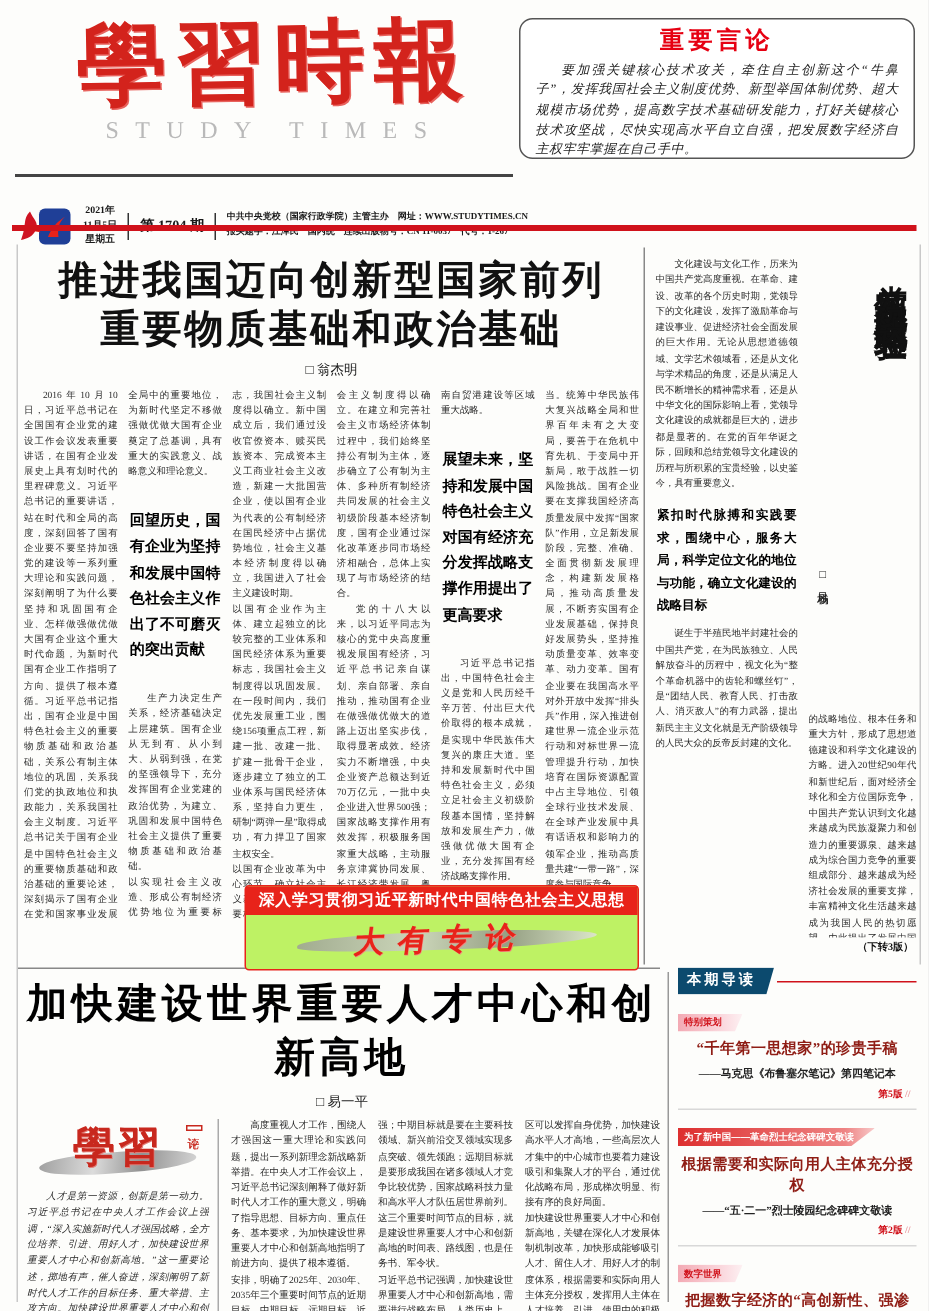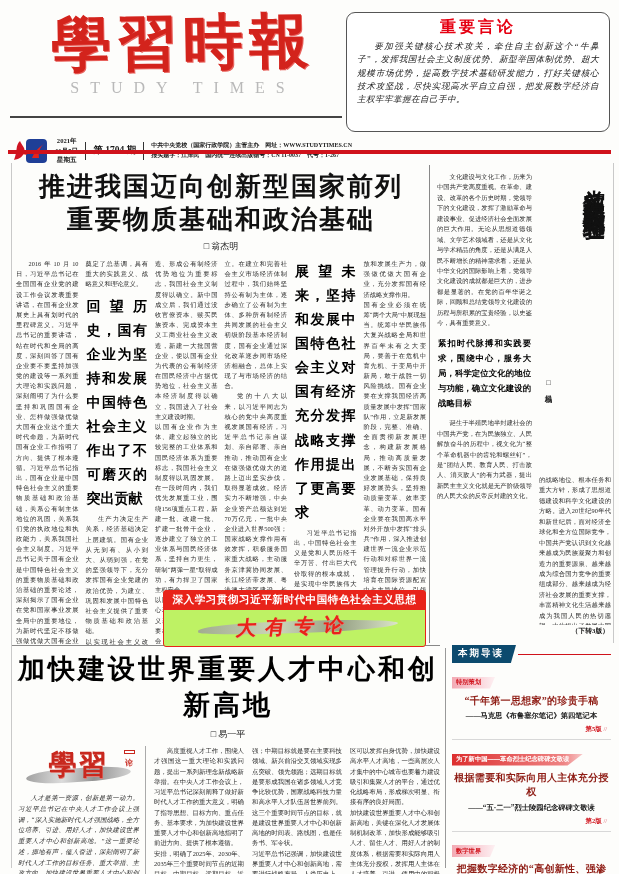--- a/index.html
+++ b/index.html
@@ -12,21 +12,21 @@
   
   .masthead { position:absolute; left:28px; top:2px; width:310px; text-align:center; }
   .masthead-title {
     font-size:60px; font-weight:bold; color:#d3231c; letter-spacing:6px;
     font-family:"DejaVu Serif", serif; line-height:1.35; transform:rotate(-1deg);
     text-shadow:1px 1px 0 #e8635e;
   }
   .masthead-en { color:#b9b9b9; font-size:16px; letter-spacing:11px; font-family:"Liberation Serif", serif; margin-top:-4px; }
   .masthead-rule { position:absolute; left:10px; top:116px; width:332px; border-top:2px solid #444; }
   .quote-box {
-    position:absolute; left:346px; top:12px; width:264px; height:120px;
+    position:absolute; left:346px; top:12px; width:264px; height:94px;
     border:1.3px solid #555; border-radius:9px; padding:4px 10px 16px 10px; background:#fff;
   }
   .quote-title { color:#e60012; font-size:16px; font-weight:bold; text-align:center; letter-spacing:3px; font-family:"Liberation Sans", sans-serif; }
   .quote-body { font-size:8.6px; line-height:1.55; text-align:justify; font-style:italic; color:#222; text-indent:2em; letter-spacing:0.4px; margin-top:2px; }
   
   .info-bar { position:absolute; left:12px; top:137px; width:340px; height:27px; display:flex; align-items:center; gap:7px; }
   .logo-wrap { width:36px; height:26px; flex:0 0 auto; }
   .cell { text-align:center; }
   .date-cell { font-size:6.6px; font-weight:bold; line-height:1.5; }
   .issue-cell { font-size:9.5px; font-weight:bold; white-space:nowrap; }
@@ -42,21 +42,21 @@
   
   .lead-article { position:absolute; left:16px; top:170px; width:410px; }
   .lead-title { text-align:center; font-family:"Liberation Sans", sans-serif; font-weight:bold; font-size:26px; letter-spacing:2px; line-height:1.25; color:#111; }
   .byline { text-align:center; font-size:9px; margin-top:5px; color:#222; }
   .lead-cols {
     margin-top:6px; height:388px; overflow:hidden;
     column-count:6; column-gap:7px;
     font-size:6.3px; line-height:1.62; text-align:justify; color:#2a2a2a;
   }
   .lead-cols p { text-indent:2em; white-space:pre-line; }
-  .sub-head { font-family:"Liberation Sans", sans-serif; font-weight:bold; font-size:14px; line-height:1.72; margin:4px 1px; color:#000; text-align:justify; }
+  .sub-head { font-family:"Liberation Sans", sans-serif; font-weight:bold; font-size:10px; line-height:1.72; margin:19px 1px; color:#000; text-align:justify; }
   
   .banner { position:absolute; left:163px; top:590px; width:263px; height:57px; background:#bef264; border:1.5px solid #e8231a; border-radius:3px; z-index:6; }
   .banner-strip { background:#e8231a; color:#fff; font-size:10.6px; font-weight:bold; text-align:center; padding:2px 0 3px; letter-spacing:0.5px; font-family:"Liberation Sans", sans-serif; }
   .banner-logo-row { position:relative; height:32px; }
   .banner-swoosh { position:absolute; left:34px; top:11px; width:200px; height:12px; background:linear-gradient(95deg,#9a9a9a,#cfcfcf 40%,#8b8b8b 70%,#e3e3e3); border-radius:45% 55% 50% 50%/60% 50% 60% 40%; opacity:0.8; transform:rotate(-2deg); }
   .banner-logo { position:absolute; left:0; right:0; top:3px; text-align:center; color:#e8231a; font-weight:bold; font-size:20px; letter-spacing:9px; transform:skew(-10deg) rotate(-2deg); font-family:"DejaVu Serif", serif; text-shadow:0.5px 0.5px 0 #f4837d; }
   
   .culture-article { position:absolute; left:437px; top:170px; width:174px; height:473px; }
   .culture-colA { position:absolute; left:0; top:2px; width:95px; height:468px; overflow:hidden; font-size:6.3px; line-height:1.66; text-align:justify; color:#2a2a2a; }
   .culture-colA p { text-indent:2em; }

